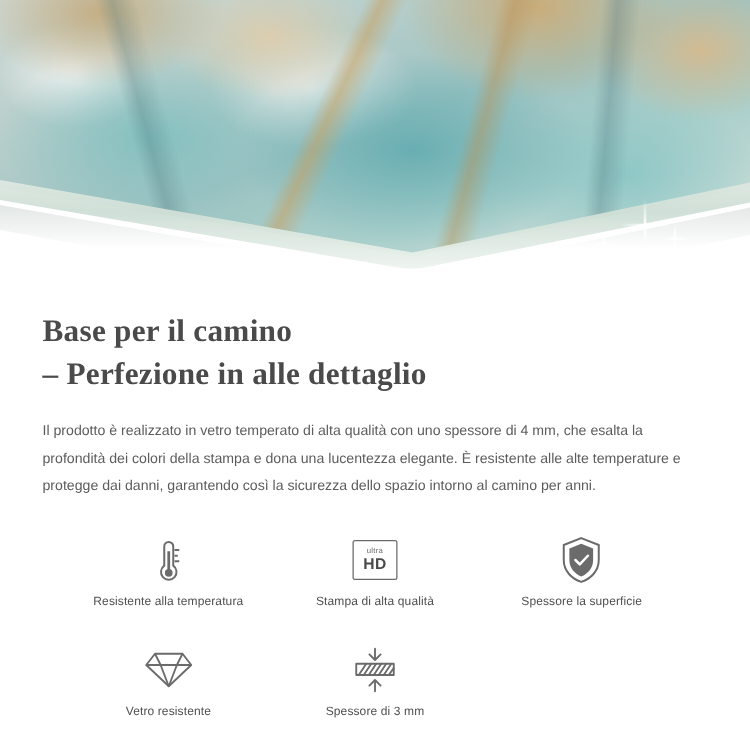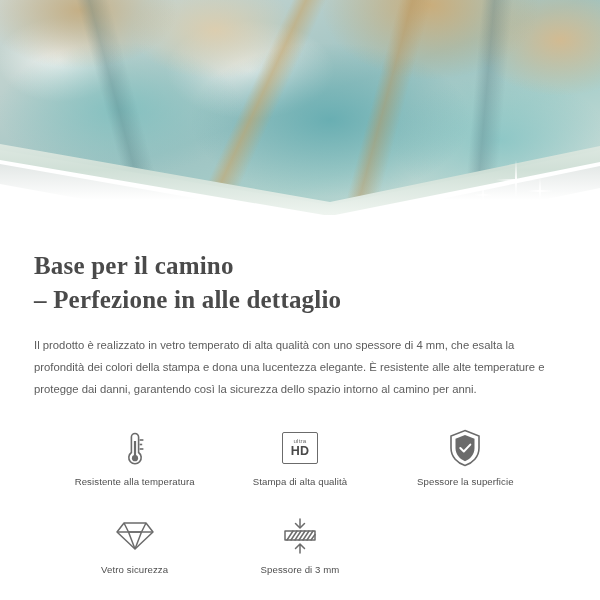--- a/index.html
+++ b/index.html
@@ -253,21 +253,21 @@
       <div class="feature">
         <div class="feature-icon">
           <svg class="icon-svg" width="40" height="34" viewBox="0 0 40 34" fill="none" stroke="#6b6b6b" stroke-width="1.5" stroke-linejoin="round">
             <path d="M9 4 H31 L38 13 L20 30 L2 13 Z"></path>
             <path d="M2 13 H38"></path>
             <path d="M9 4 L13.5 13 L20 30"></path>
             <path d="M31 4 L26.5 13 L20 30"></path>
             <path d="M13.5 13 H26.5"></path>
           </svg>
         </div>
-        <div class="feature-label">Vetro sicurezza</div>
+        <div class="feature-label">Vetro resistente</div>
       </div>
 
 
       <div class="feature">
         <div class="feature-icon">
           <svg class="icon-svg" width="40" height="38" viewBox="0 0 40 38" fill="none" stroke="#6b6b6b" stroke-width="1.5" stroke-linecap="round" stroke-linejoin="round">
             <path d="M20 2 V10"></path>
             <path d="M15.5 6.5 L20 11 L24.5 6.5"></path>
             <rect x="5" y="14" width="30" height="9" fill="none"></rect>
             <path d="M7 23 L13 14 M11 23 L17 14 M15 23 L21 14 M19 23 L25 14 M23 23 L29 14 M27 23 L33 14 M31 23 L35 17.5"></path>

